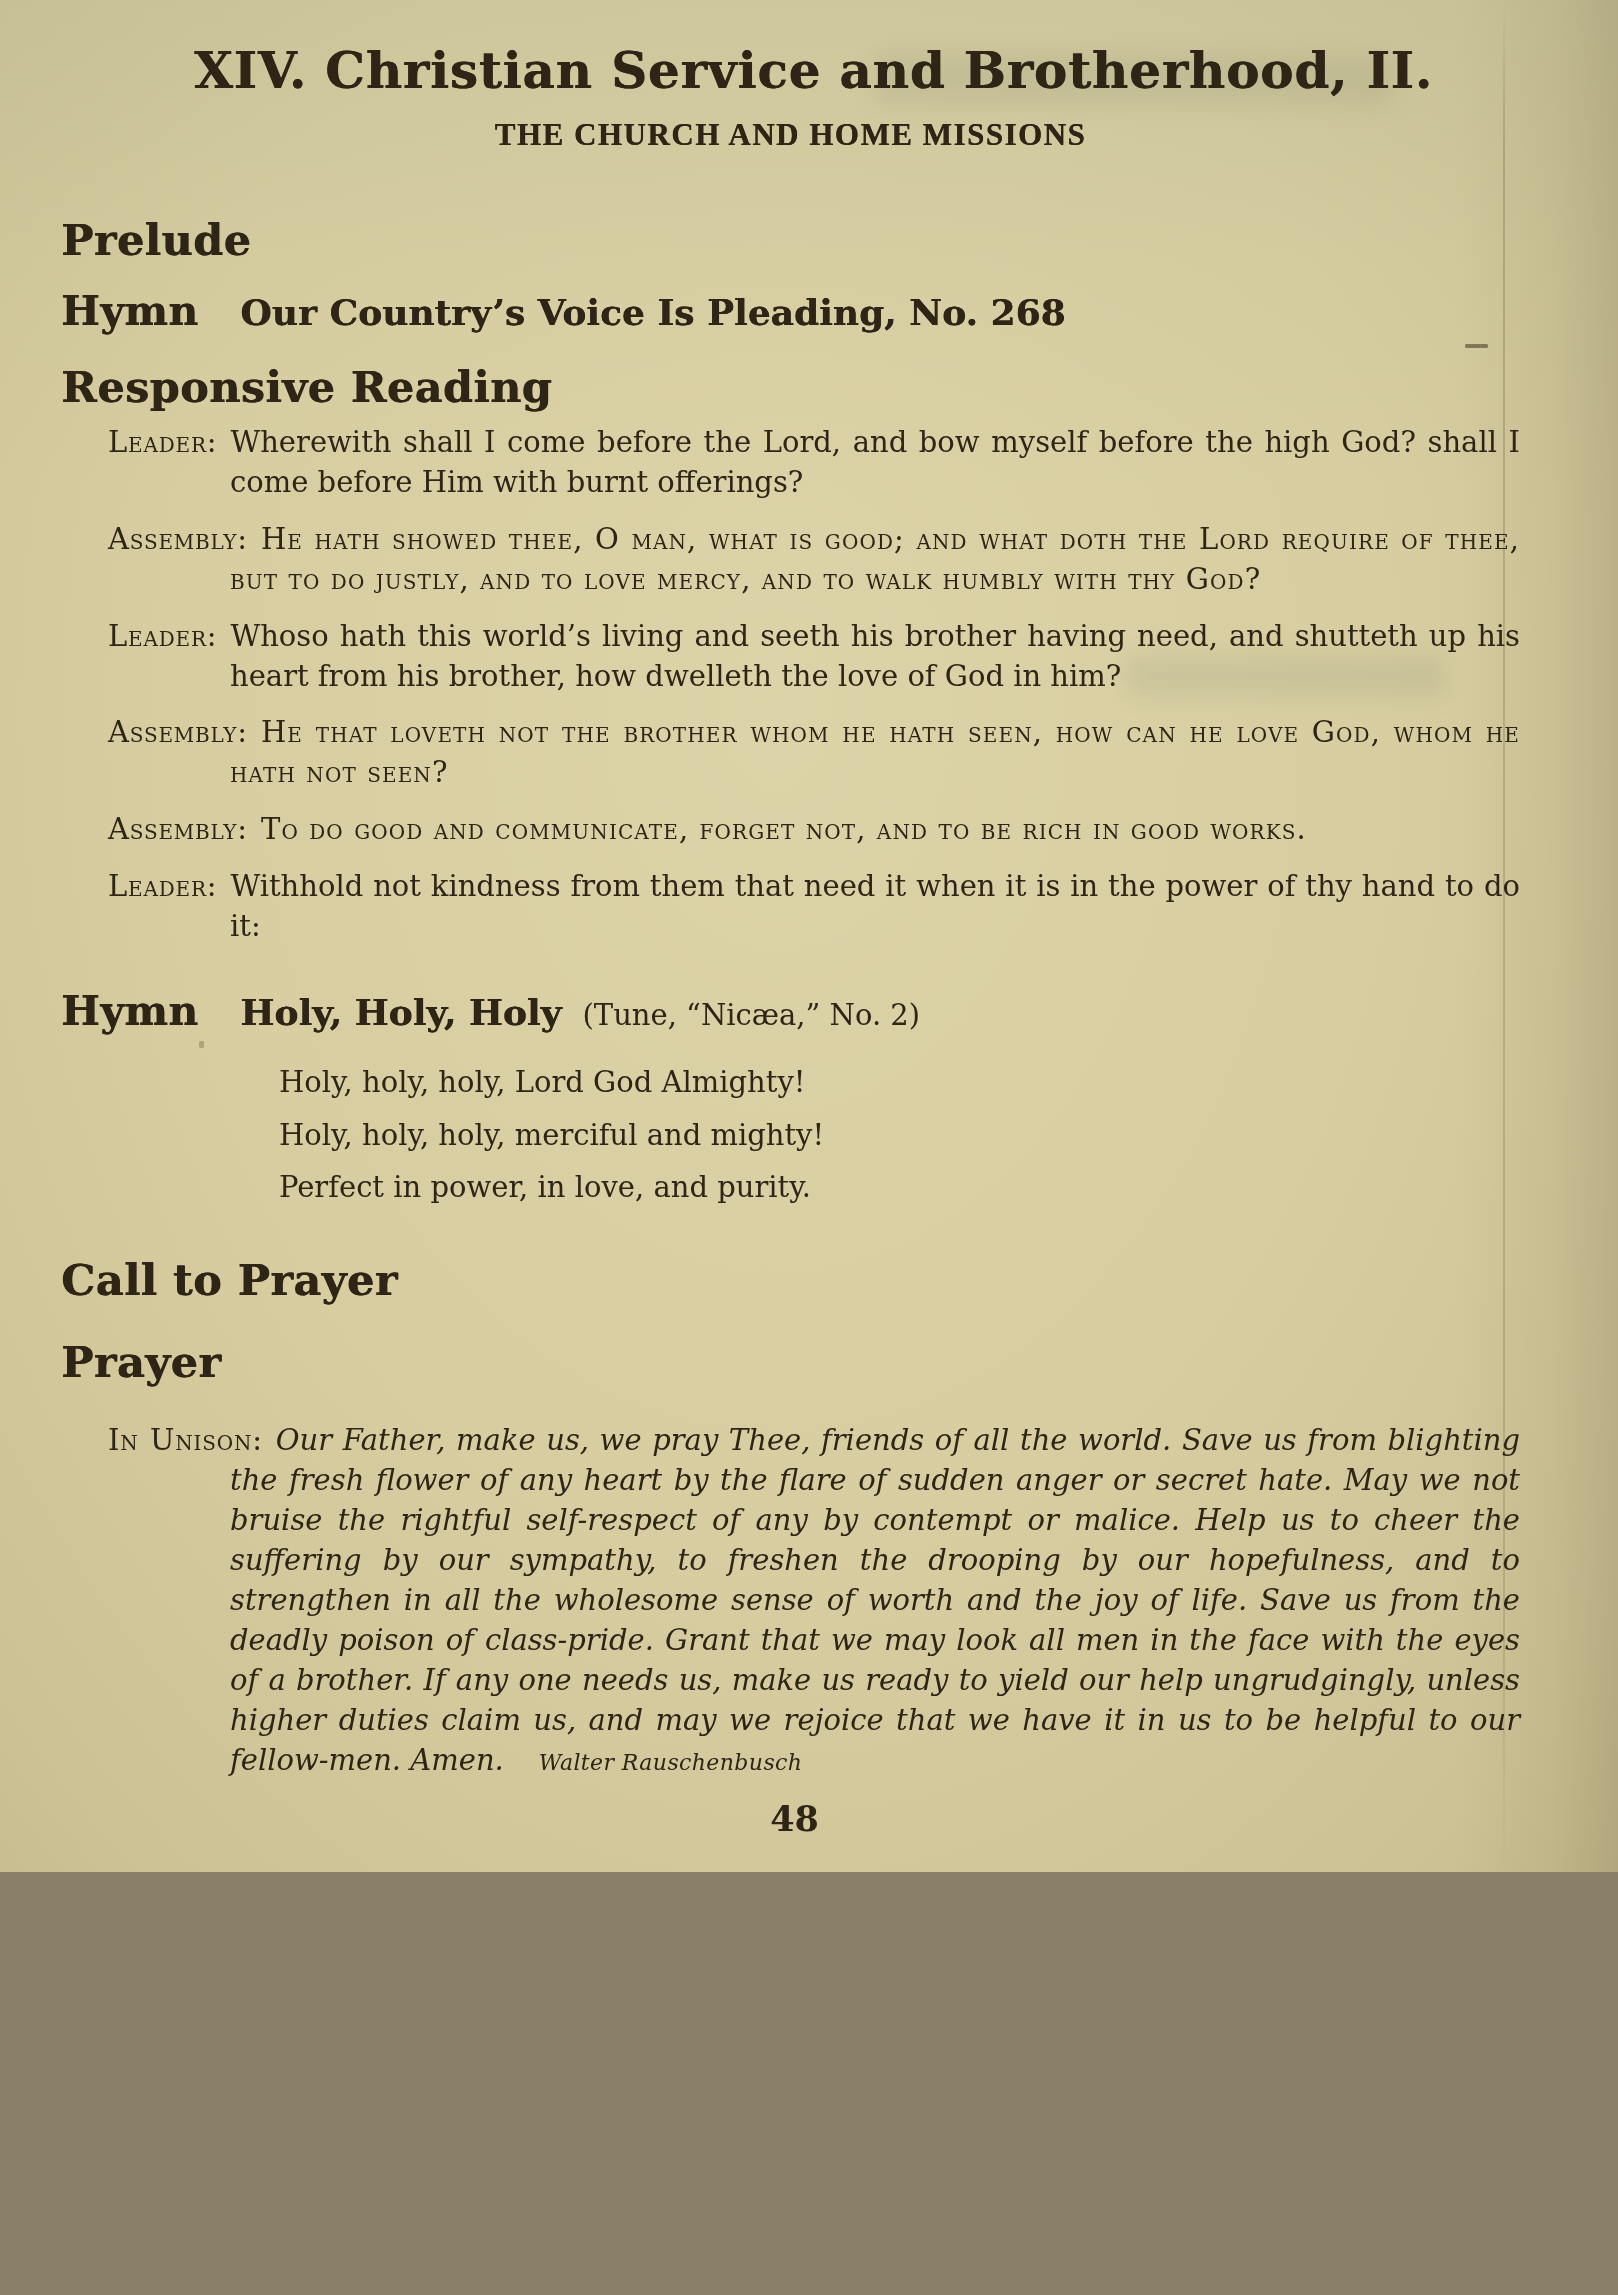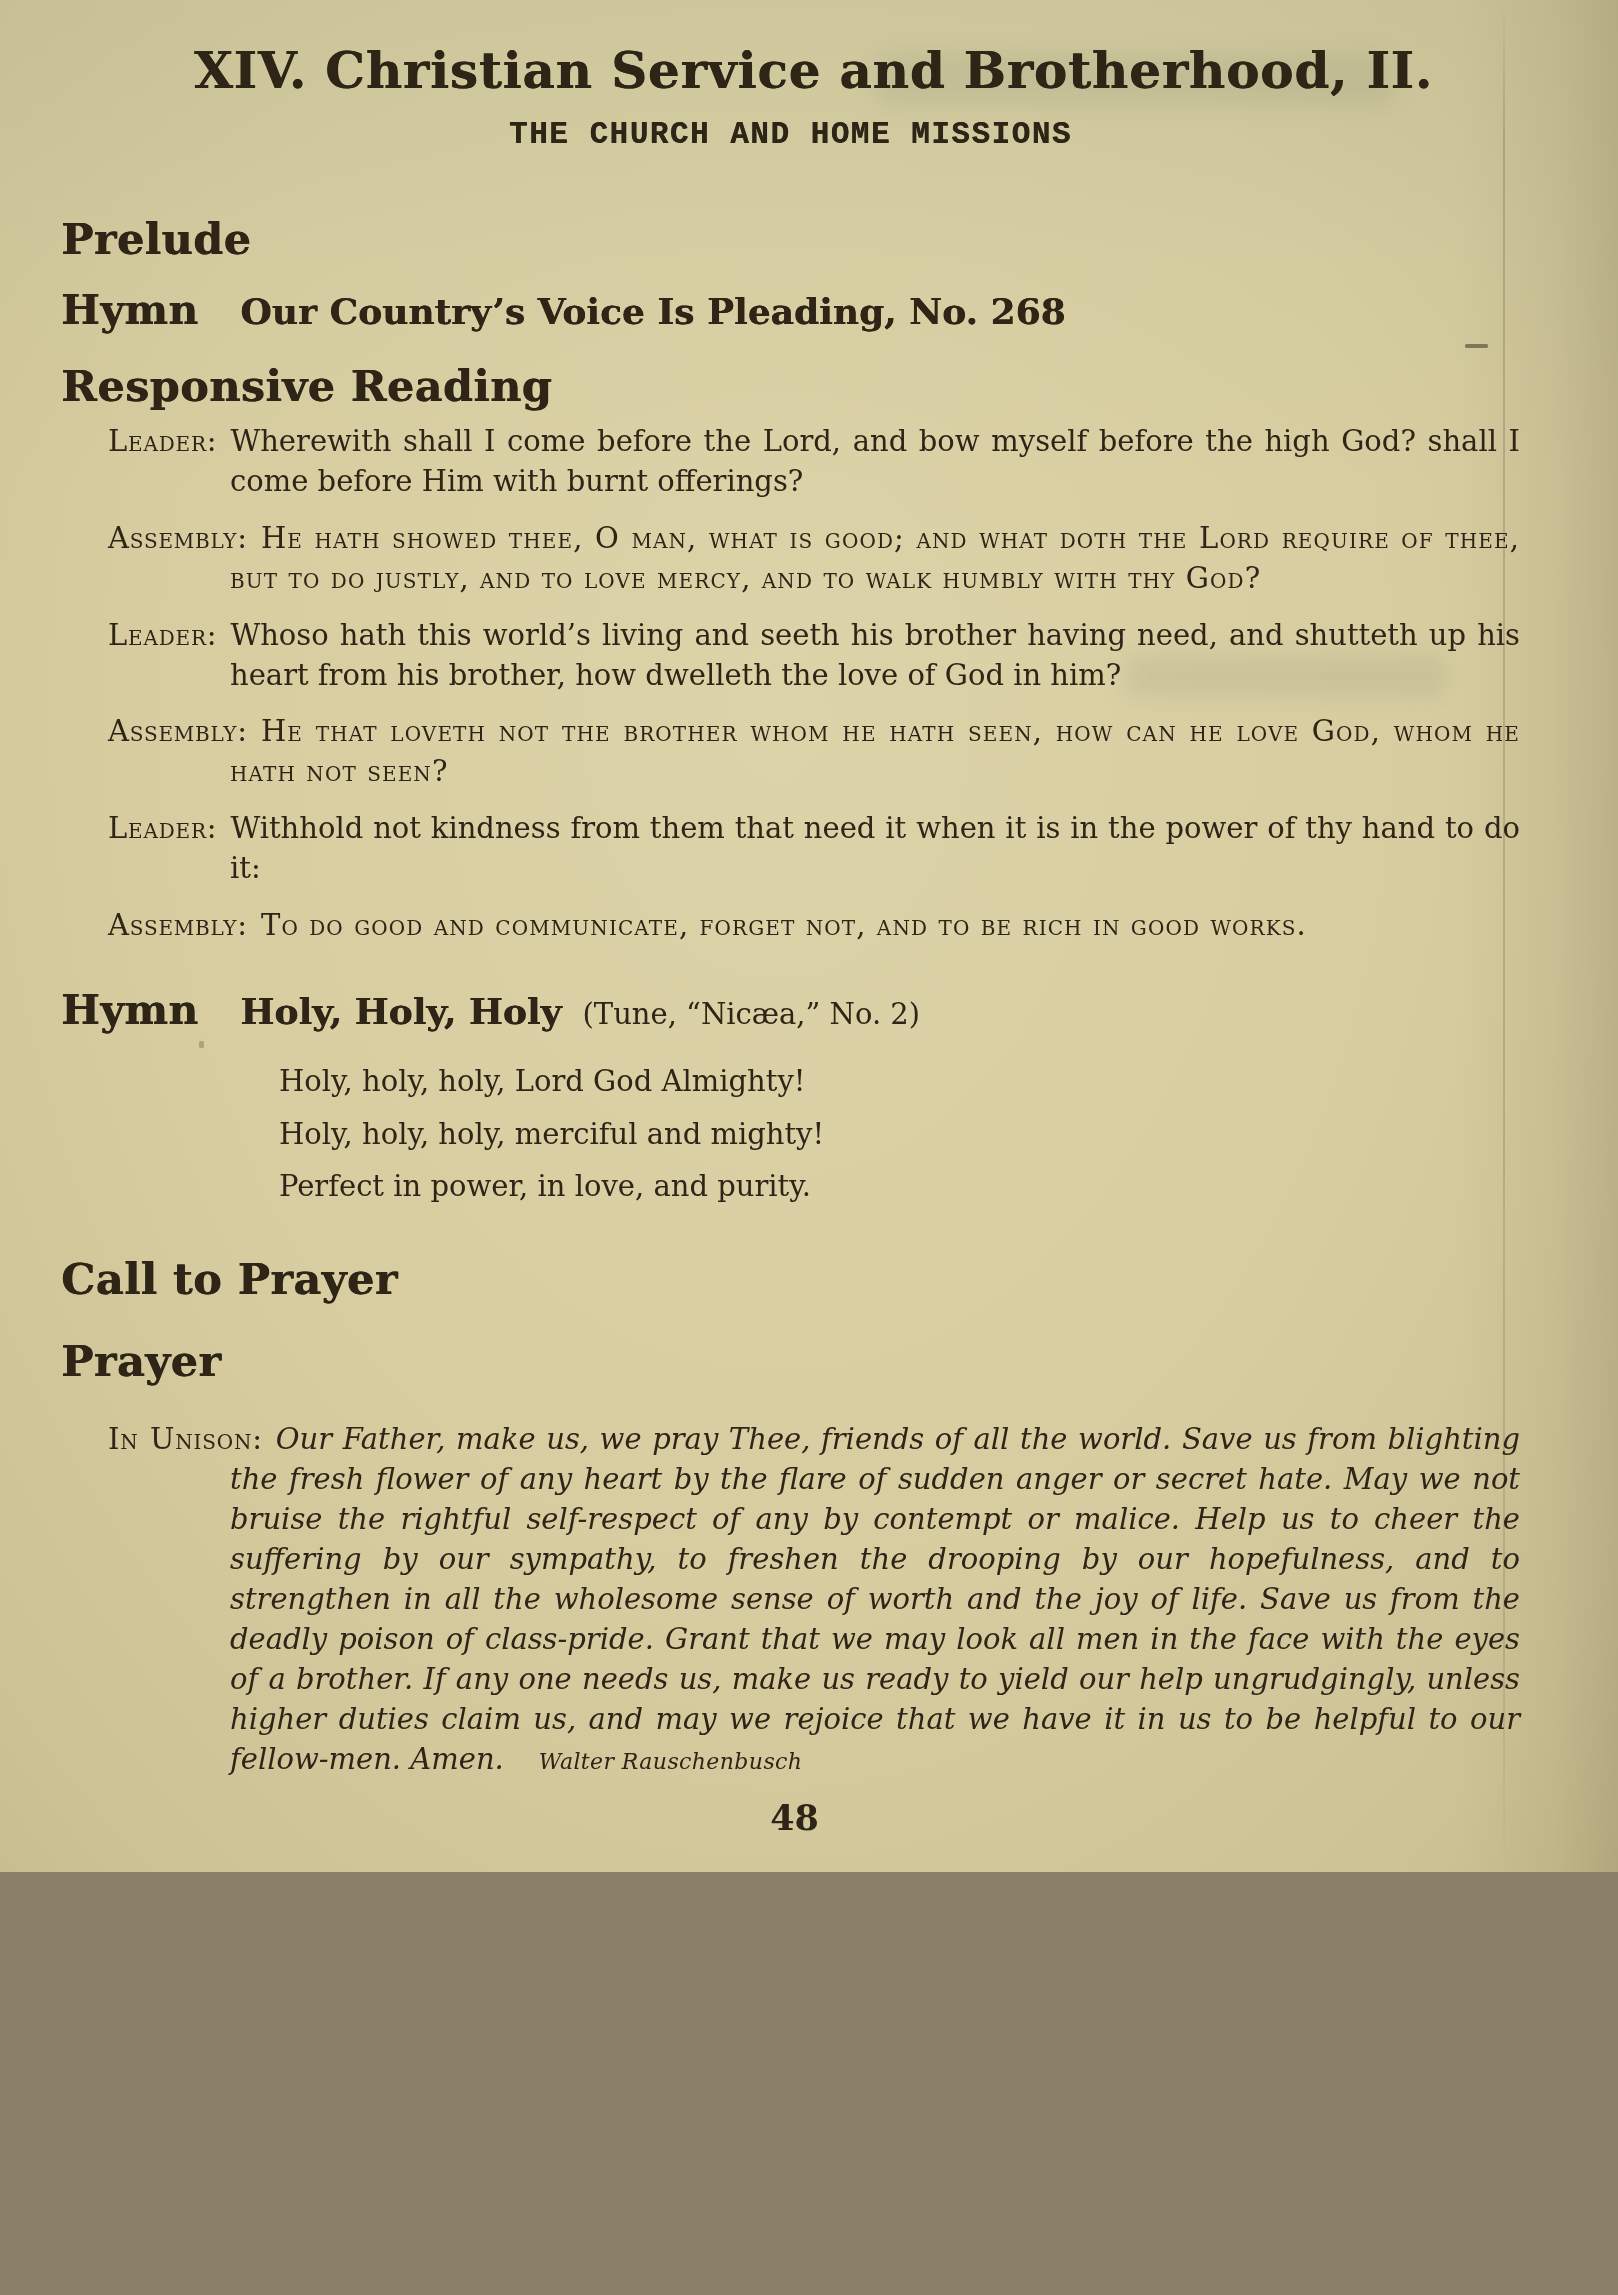--- a/index.html
+++ b/index.html
@@ -21,21 +21,21 @@
     background:linear-gradient(to bottom, rgba(110,95,60,0) 0%, rgba(110,95,60,0.30) 8%, rgba(110,95,60,0.22) 88%, rgba(110,95,60,0) 100%);}
   .bleed{position:absolute;background:rgba(108,118,92,0.12);filter:blur(10.7px);border-radius:13.7px;}
   .speck{position:absolute;background:rgba(62,52,32,0.55);border-radius:1.5px;}
   
   .content{position:relative;padding:43px 99px 0 61px;}
   .title{
     text-align:center;font-weight:bold;font-size:50px;line-height:1.12;
     letter-spacing:0.8px;text-shadow:0.5px 0 currentColor;margin:0 0 0 46px;
   }
   .subtitle{
-    text-align:center;font-family:Liberation Mono, monospace;
+    text-align:center;font-family:Liberation Serif, serif;
     font-weight:bold;font-size:31px;letter-spacing:1.5px;margin-top:18px;
     text-shadow:0.3px 0 currentColor;
   }
   .section-heading{
     font-weight:bold;font-size:43px;line-height:1.1;letter-spacing:0.4px;
     text-shadow:0.6px 0 currentColor;margin-top:35px;
   }
   .hymn-line{margin-top:23px;white-space:nowrap;}
   .hymn-label{font-weight:bold;font-size:41px;letter-spacing:0.4px;text-shadow:0.6px 0 currentColor;}
   .hymn-title{font-weight:bold;font-size:36px;margin-left:42px;text-shadow:0.4px 0 currentColor;}
@@ -77,22 +77,22 @@
     <div class="subtitle">THE CHURCH AND HOME MISSIONS</div>
 
   <div class="section-heading">Prelude</div>
       <div class="hymn-line"><span class="hymn-label">Hymn</span><span class="hymn-title">Our Country’s Voice Is Pleading, No. 268</span></div>
       <div class="section-heading">Responsive Reading</div>
       <div class="dialogue">
         <p class="entry roman"><span class="speaker">Leader:</span><span class="body">Wherewith shall I come before the Lord, and bow myself before the high God? shall I come before Him with burnt offerings?</span></p>
         <p class="entry smallcaps"><span class="speaker">Assembly:</span><span class="body">He hath showed thee, O man, what is good; and what doth the Lord require of thee, but to do justly, and to love mercy, and to walk humbly with thy God?</span></p>
         <p class="entry roman"><span class="speaker">Leader:</span><span class="body">Whoso hath this world’s living and seeth his brother having need, and shutteth up his heart from his brother, how dwelleth the love of God in him?</span></p>
         <p class="entry smallcaps"><span class="speaker">Assembly:</span><span class="body">He that loveth not the brother whom he hath seen, how can he love God, whom he hath not seen?</span></p>
+        <p class="entry smallcaps"><span class="speaker">Assembly:</span><span class="body">To do good and communicate, forget not, and to be rich in good works.</span></p>
         <p class="entry roman"><span class="speaker">Leader:</span><span class="body">Withhold not kindness from them that need it when it is in the power of thy hand to do it:</span></p>
-        <p class="entry smallcaps"><span class="speaker">Assembly:</span><span class="body">To do good and communicate, forget not, and to be rich in good works.</span></p>
       </div>
       <div class="hymn-line"><span class="hymn-label">Hymn</span><span class="hymn-title">Holy, Holy, Holy</span><span class="hymn-note">(Tune, “Nicæa,” No. 2)</span></div>
       <div class="stanza">
         <div class="stanza-line">Holy, holy, holy, Lord God Almighty!</div>
         <div class="stanza-line">Holy, holy, holy, merciful and mighty!</div>
         <div class="stanza-line">Perfect in power, in love, and purity.</div>
       </div>
       <div class="section-heading">Call to Prayer</div>
       <div class="section-heading">Prayer</div>
       <div class="dialogue">

